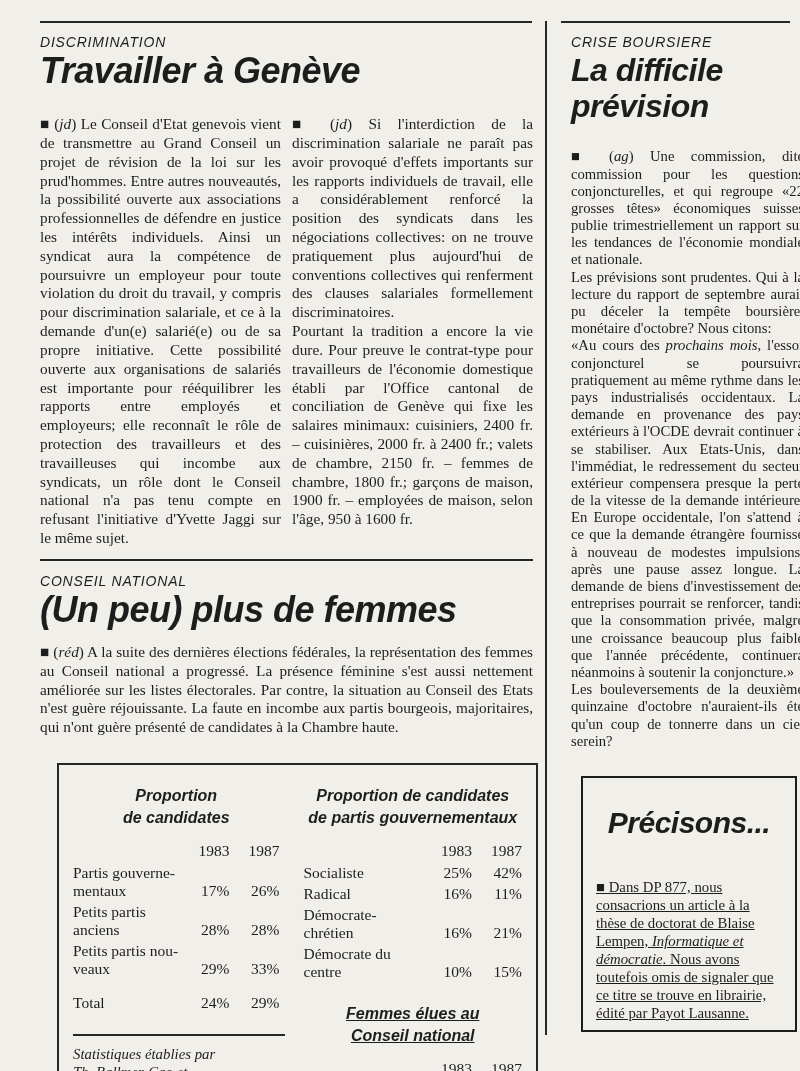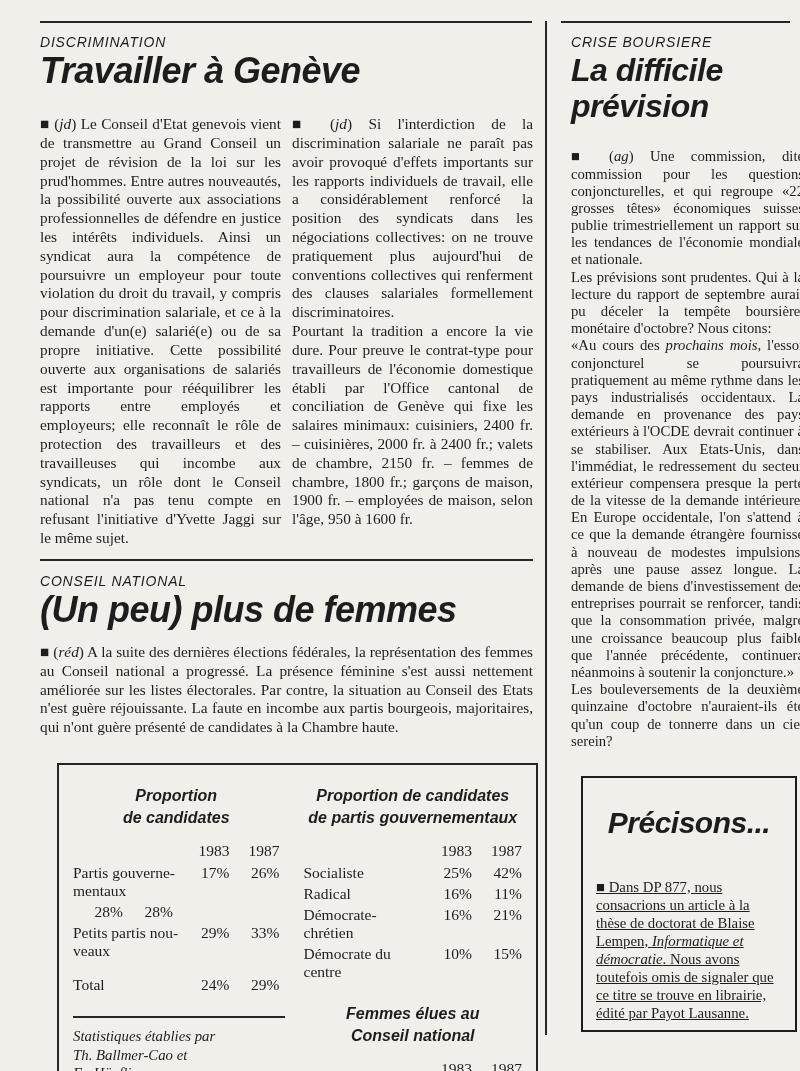--- a/index.html
+++ b/index.html
@@ -44,31 +44,31 @@
   }
   .stats-half{width:50%;box-sizing:border-box;}
   .stats-half.left{padding-right:18px;}
   .stats-half.right{padding-left:6px;}
   .theading{
     font-family:"Liberation Sans", sans-serif;
     font-style:italic;font-weight:bold;font-size:16px;line-height:1.35;
     text-align:center;margin:4px 0 14px 0;
   }
   .trows{font-size:15.5px;line-height:1.16;}
-  .trow{display:flex;align-items:flex-start;margin-top:3px;}
+  .trow{display:flex;align-items:flex-end;margin-top:3px;}
   .trow .tlabel{flex:1;white-space:pre-line;}
   .trow .tval{width:50px;text-align:right;}
   .trow.head{margin-bottom:4px;}
   .trow.gap{margin-top:16px;}
   .source{
     margin-top:22px;width:212px;
     border-top:2px solid #262626;padding-top:9px;
     font-style:italic;font-size:14.8px;line-height:1.25;
   }
-  .theading.second{margin-top:22px;}
+  .theading.second{margin-top:22px;text-decoration:underline;}
   
   .precisons{
     margin:26px 0 0 10px;width:216px;box-sizing:border-box;
     border:2.5px solid #1d1d1d;
     padding:14px 13px 8px 13px;min-height:230px;
   }
   .precisons .ptitle{
     font-family:"Liberation Sans", sans-serif;
     font-style:italic;font-weight:bold;font-size:30px;
     text-align:center;margin:14px 0 0 0;letter-spacing:-0.5px;
@@ -116,20 +116,21 @@
             <span class="tval">1983</span>
             <span class="tval">1987</span>
           </div>
           <div class="trow">
             <span class="tlabel">Partis gouverne-
 mentaux</span>
             <span class="tval">17%</span>
             <span class="tval">26%</span>
           </div>
           <div class="trow">
+            <span class="tlabel">Petits partis anciens</span>
             <span class="tval">28%</span>
             <span class="tval">28%</span>
           </div>
           <div class="trow">
             <span class="tlabel">Petits partis nou-
 veaux</span>
             <span class="tval">29%</span>
             <span class="tval">33%</span>
           </div>
           <div class="trow gap">

